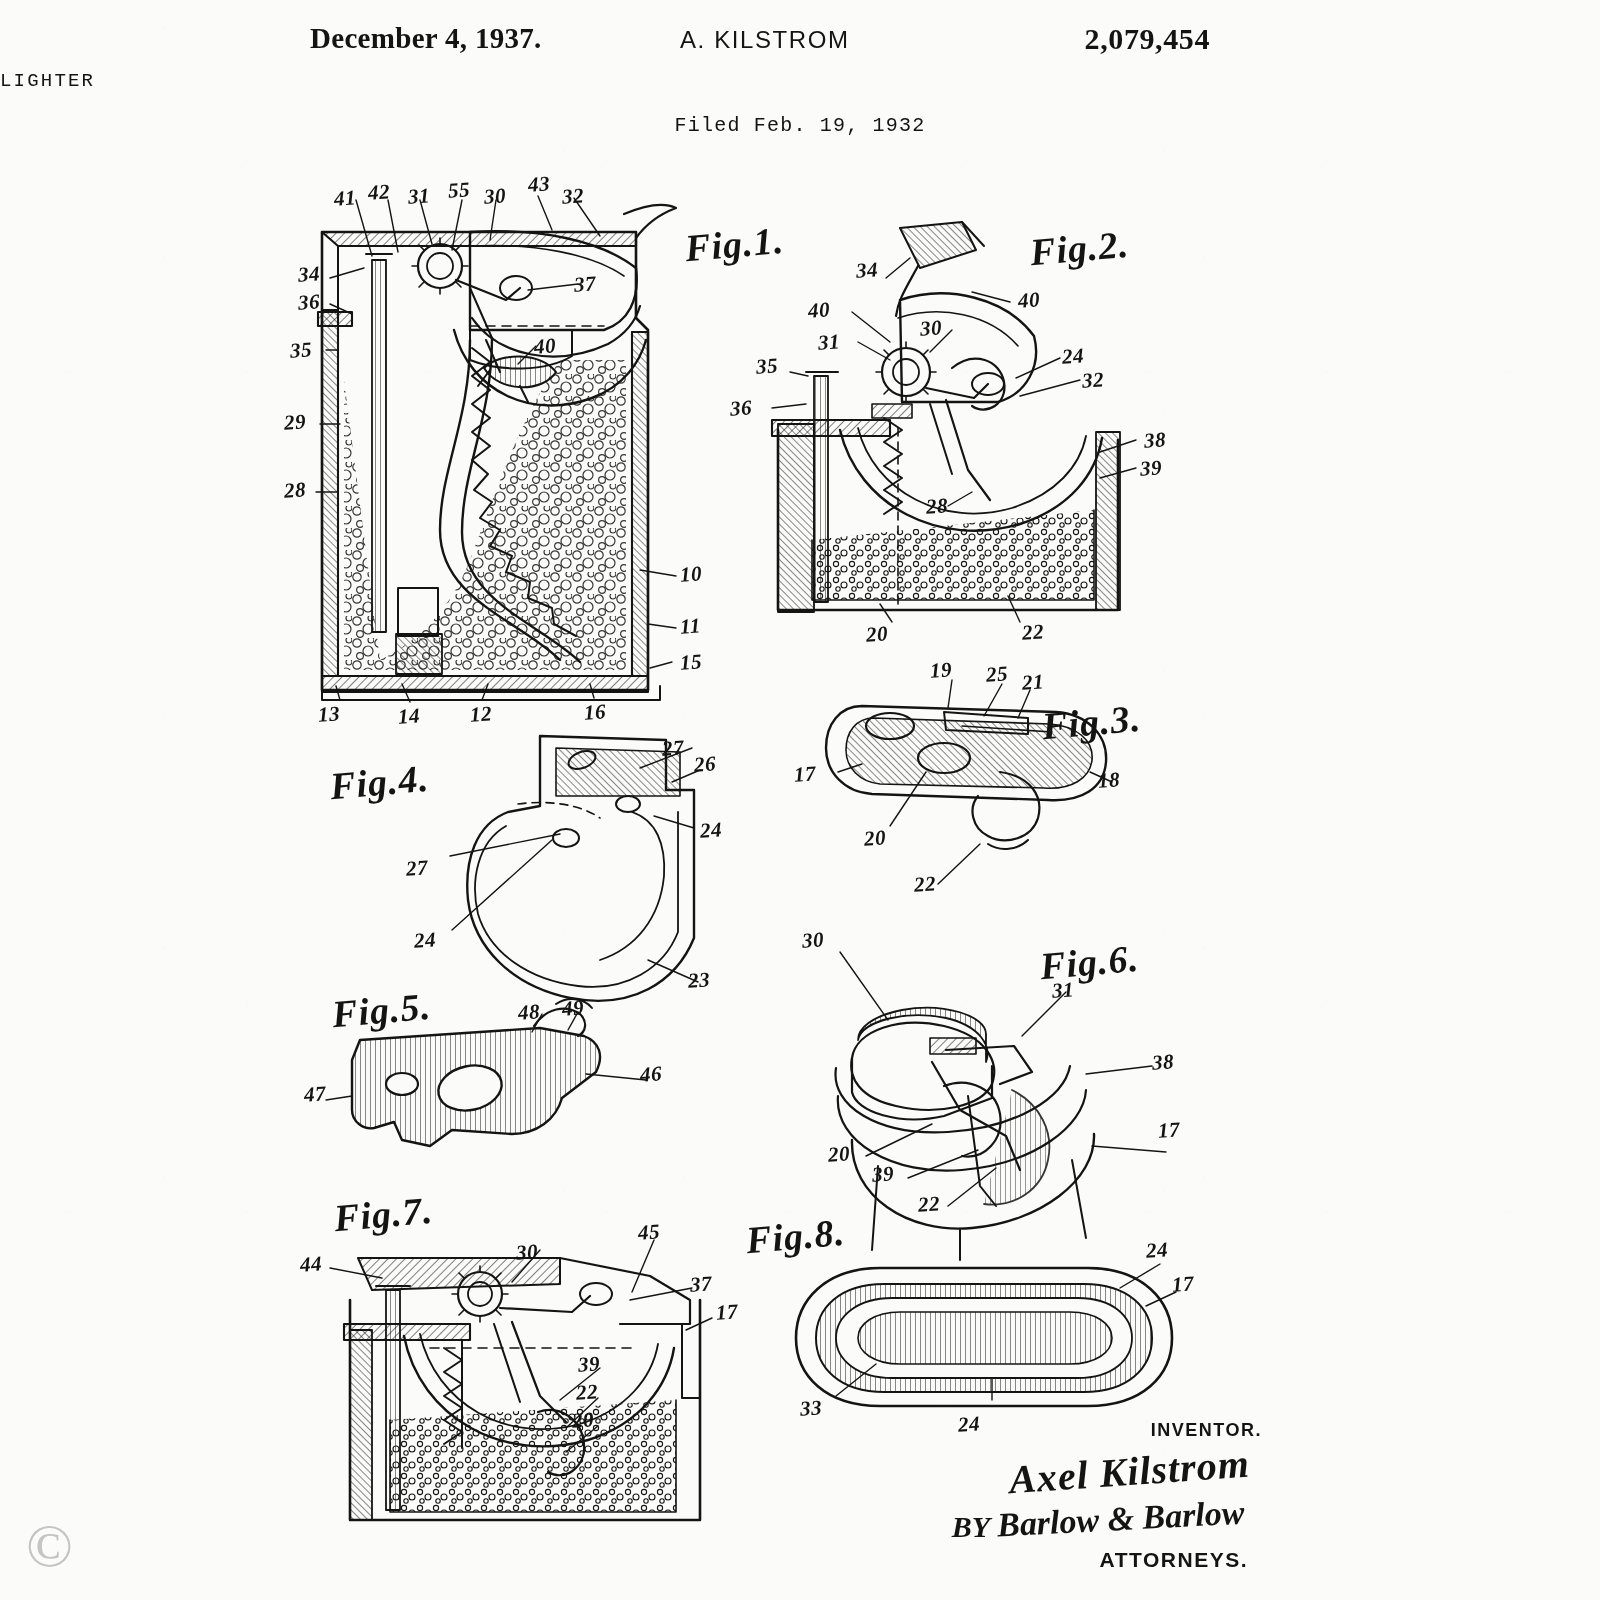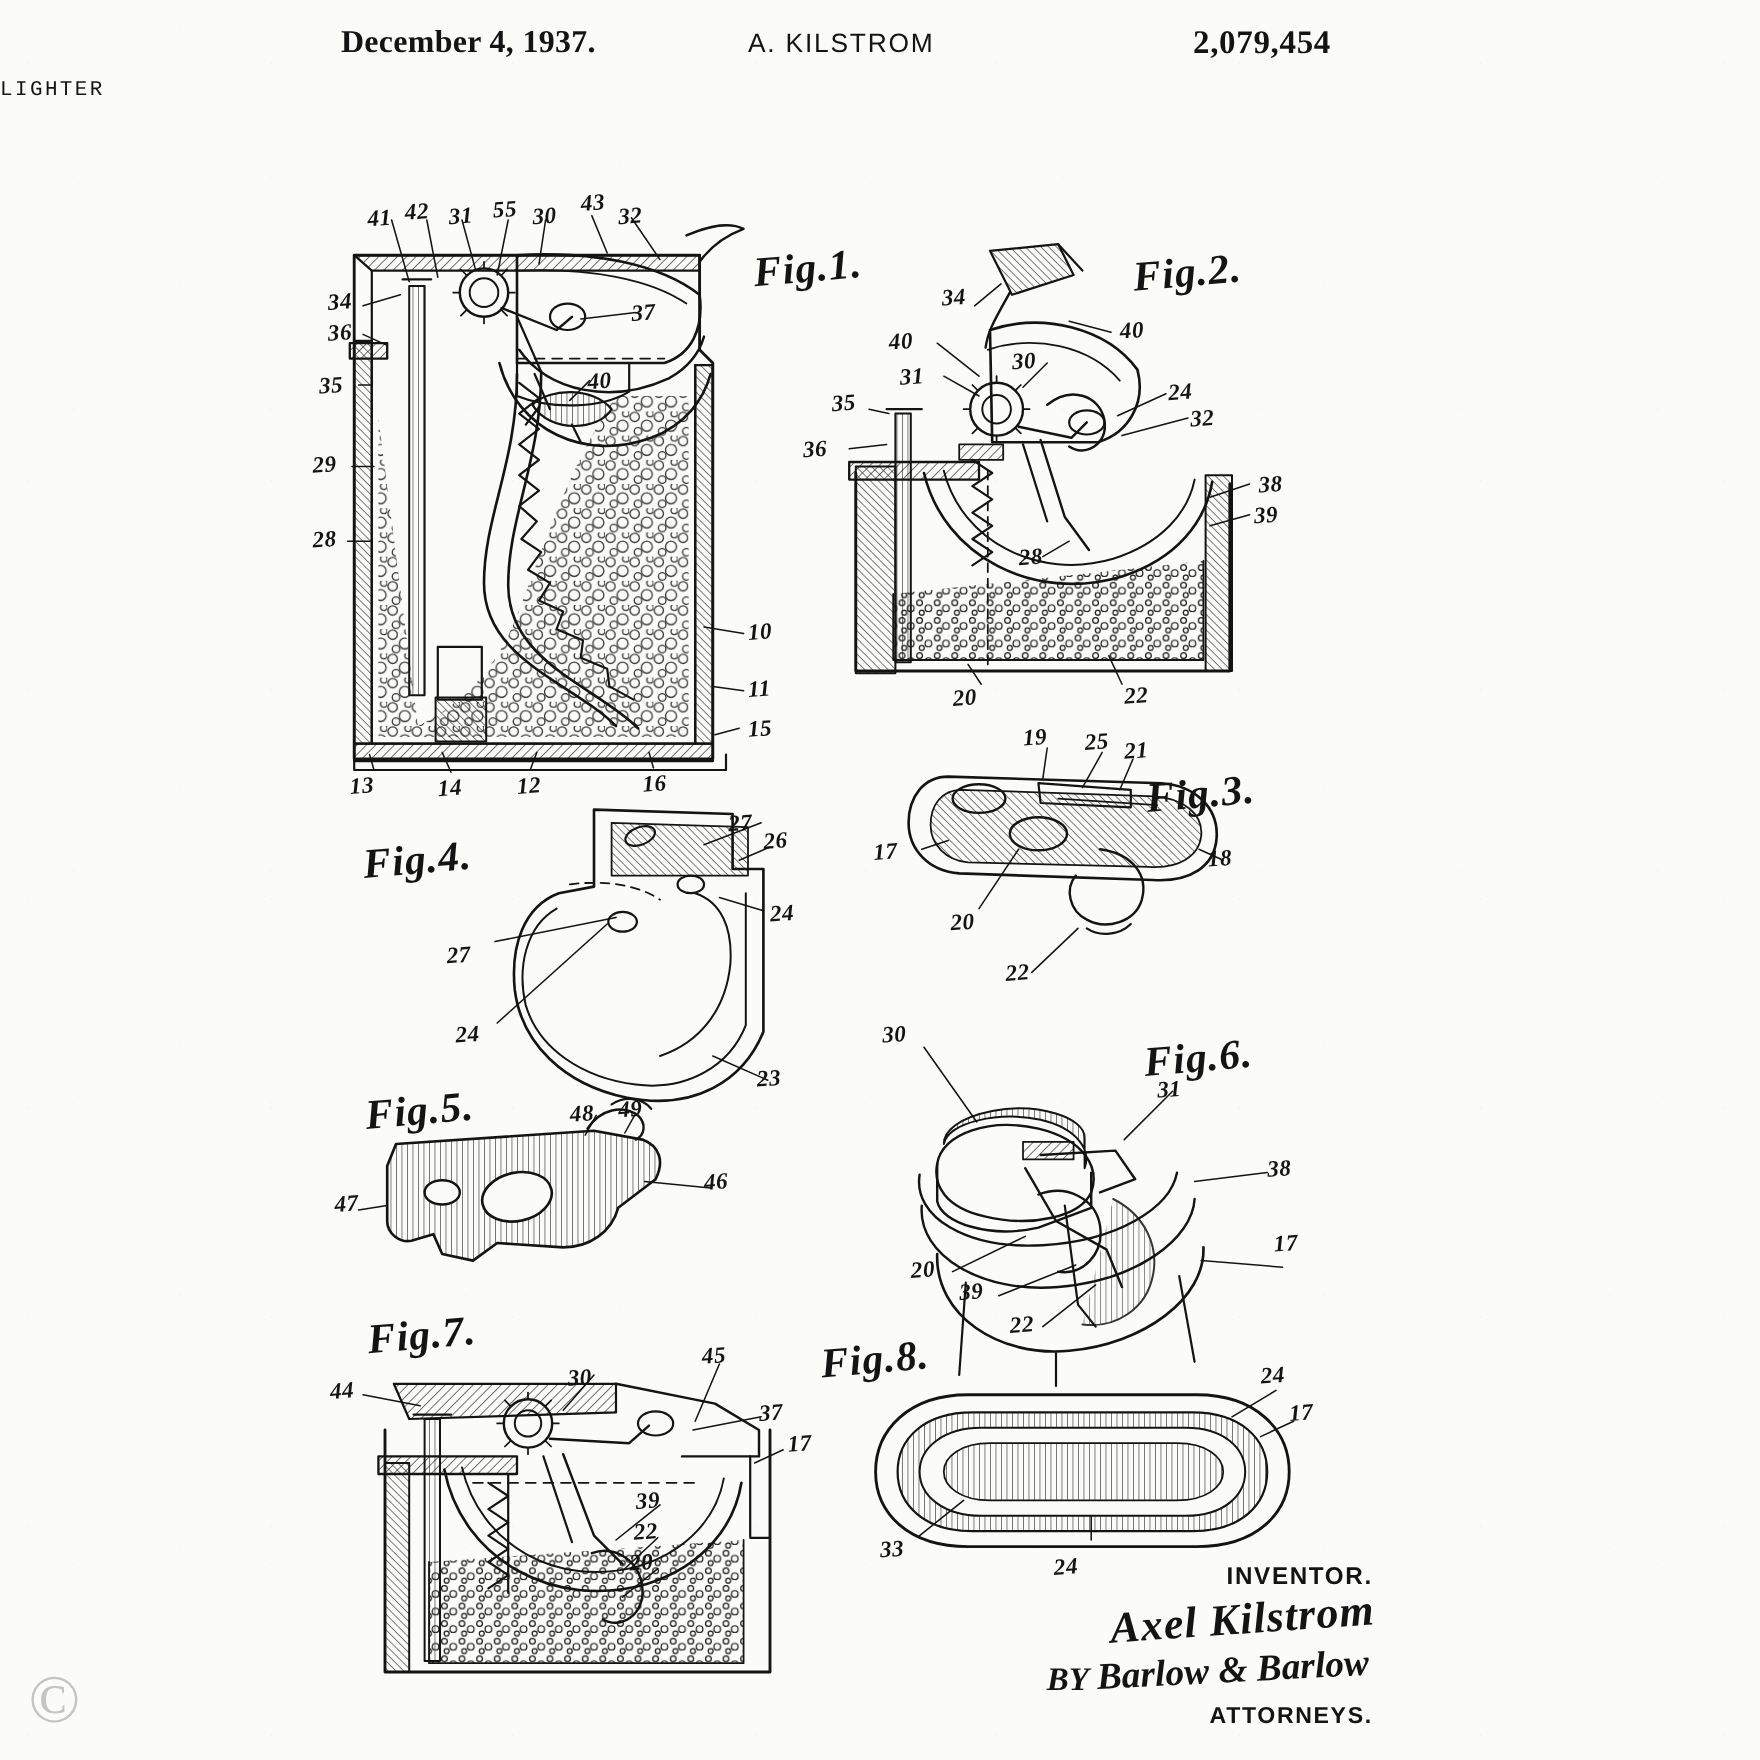--- a/index.html
+++ b/index.html
@@ -105,23 +105,23 @@
     font-size: 21px;
     font-weight: bold;
     letter-spacing: 0.5px;
     white-space: nowrap;
     transform: rotate(-4deg);
   }
 
   
   .sig-inventor-label {
     position: absolute;
-    right: 352px; top: 1420px;
+    right: 338px; top: 1420px;
     font-family: "Liberation Sans", sans-serif;
-    font-size: 22px;
+    font-size: 18px;
     letter-spacing: 1.5px;
     font-weight: bold;
   }
   .sig-name {
     position: absolute;
     right: 350px; top: 1448px;
     font-family: "Liberation Serif", serif;
     font-style: italic;
     font-weight: bold;
     font-size: 40px;
@@ -176,20 +176,21 @@
 </head>
 <body>
 
 <div id="sheet">
   <div id="grain"></div>
 
   <div class="hdr-date">December 4, 1937.</div>
   <div class="hdr-inventor">A. KILSTROM</div>
   <div class="hdr-patno">2,079,454</div>
   <div class="hdr-title">LIGHTER</div>
+  <div class="hdr-filed">Filed Feb. 19, 1932</div>
 
   <svg id="figs" viewBox="0 0 1600 1600" xmlns="http://www.w3.org/2000/svg">
     <defs>
       <pattern id="hatch" width="6" height="6" patternUnits="userSpaceOnUse" patternTransform="rotate(45)">
         <line x1="0" y1="0" x2="0" y2="6" stroke="#141414" stroke-width="1.1"></line>
       </pattern>
       <pattern id="hatch2" width="5" height="5" patternUnits="userSpaceOnUse" patternTransform="rotate(-45)">
         <line x1="0" y1="0" x2="0" y2="5" stroke="#141414" stroke-width="1"></line>
       </pattern>
       <pattern id="vlines" width="5" height="5" patternUnits="userSpaceOnUse">

